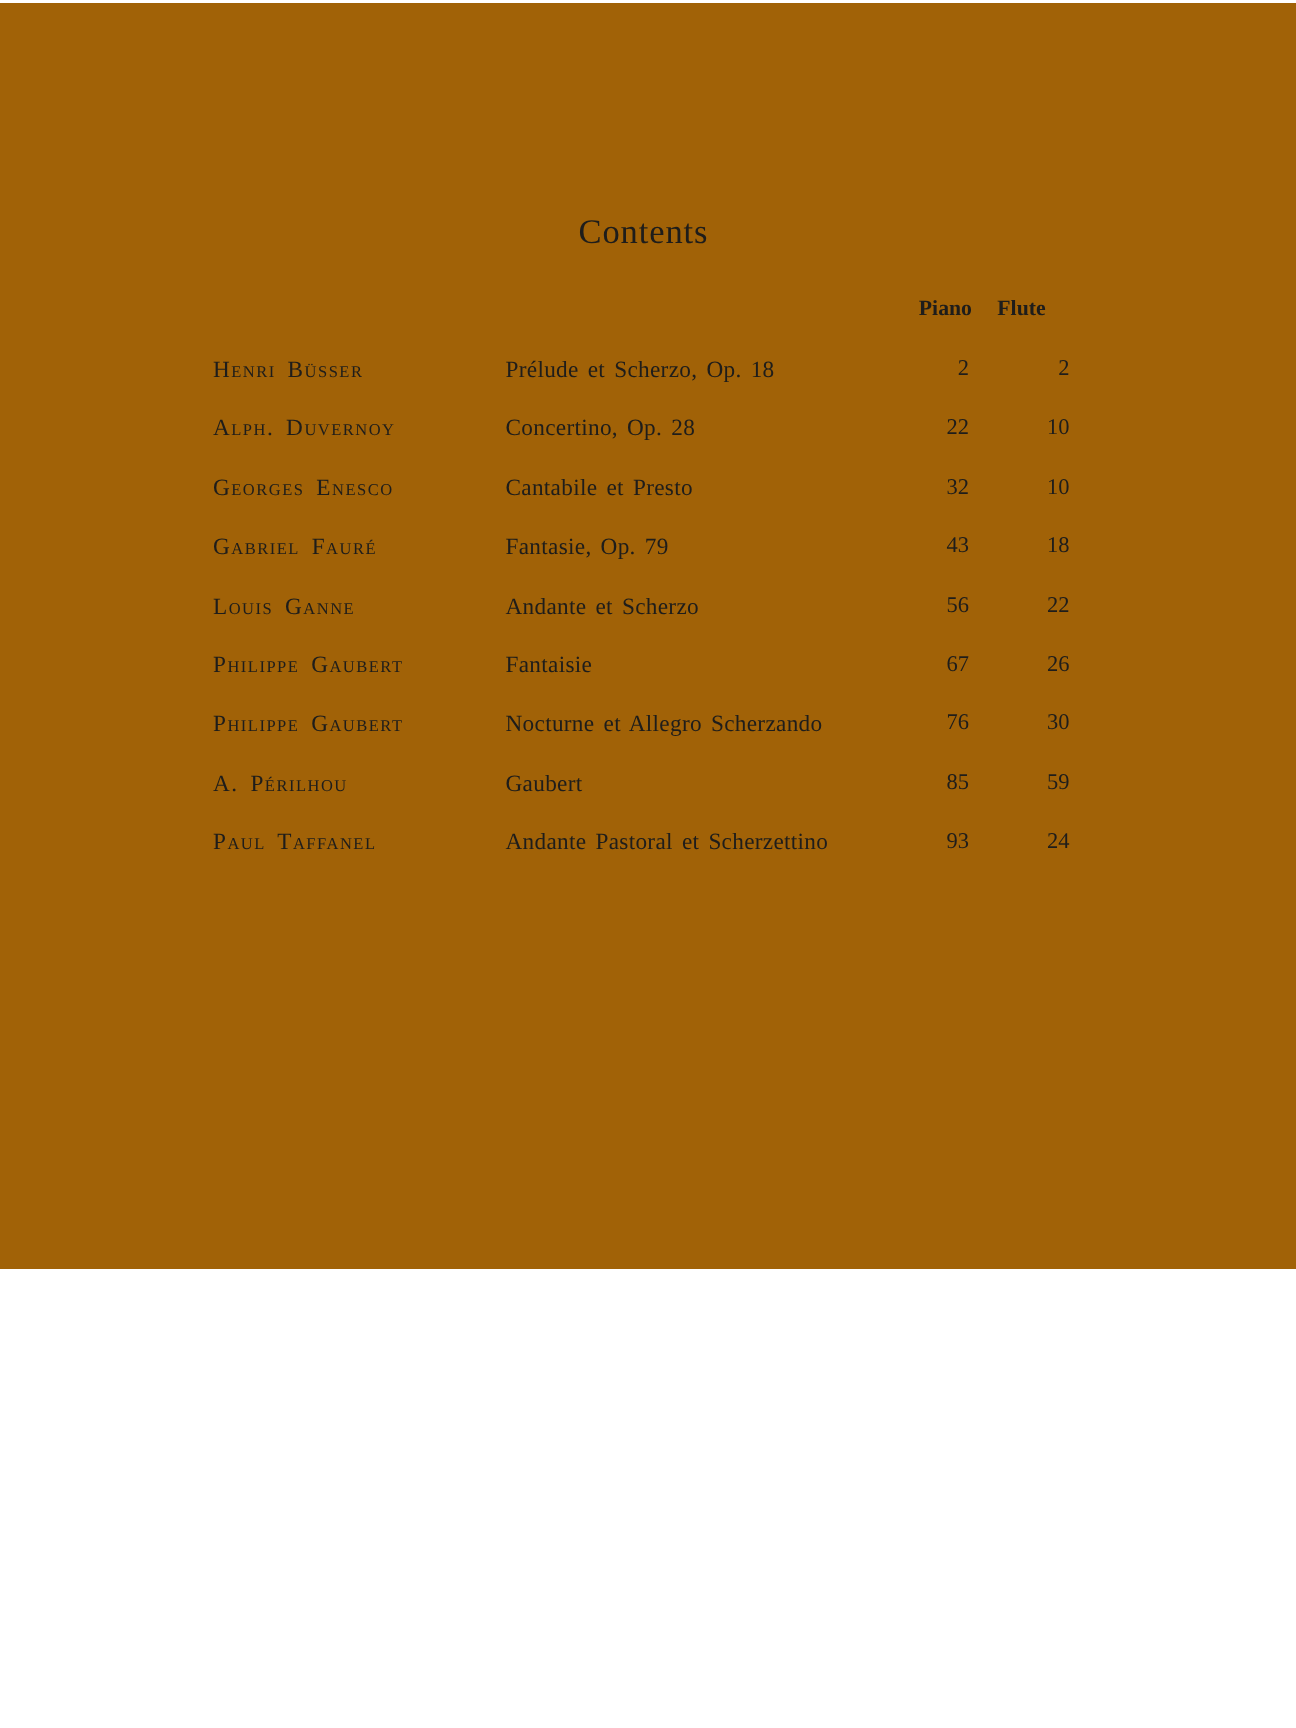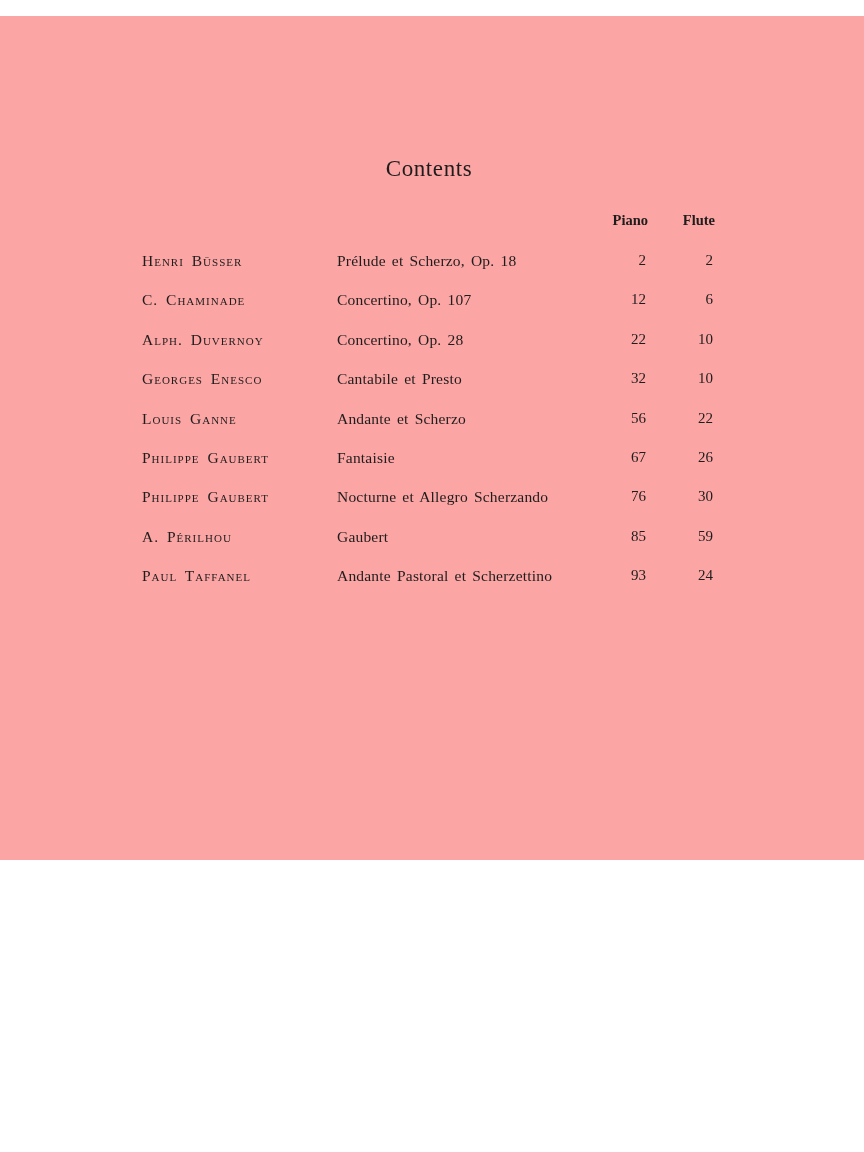--- a/index.html
+++ b/index.html
@@ -4,22 +4,22 @@
 <style>
   html, body { margin: 0; padding: 0; }
   body {
     background: #ffffff;
     font-family: "Liberation Serif", serif;
   }
   .page {
     position: relative;
     width: 864px;
     height: 844px;
-    margin: 16px auto;
-    background: #fca5a5;
+    margin: 2px auto;
+    background: #a16207;
     color: #1e1d1b;
     overflow: hidden;
   }
   .title {
     position: absolute;
     top: 140px;
     left: 0;
     width: 858px; 
     text-align: center;
     font-size: 23px;
@@ -29,21 +29,21 @@
     position: absolute;
     top: 196px;
     left: 142px;
     width: 575px;
     height: 18px;
     font-weight: bold;
     font-size: 14.5px;
   }
   .col-head { position: absolute; text-align: right; top: 0; }
   .col-head.piano { left: 442px; width: 64px; text-align: right; }
-  .col-head.flute { left: 505px; width: 68px; }
+  .col-head.flute { left: 505px; width: 68px; text-align: center; }
   .toc {
     position: absolute;
     top: 236px;
     left: 142px;
     width: 575px;
   }
   .row { position: relative; height: 39.4px; }
   .composer {
     position: absolute;
     left: 0;
@@ -86,41 +86,41 @@
 
   <div class="toc">
 
     <div class="row">
       <span class="composer">Henri Büsser</span>
       <span class="work">Prélude et Scherzo, Op. 18</span>
       <span class="pg piano">2</span>
       <span class="pg flute">2</span>
     </div>
 
-    <div class="row">
-      <span class="composer">C. Chaminade</span>
-      <span class="work">Concertino, Op. 107</span>
-      <span class="pg piano">12</span>
-      <span class="pg flute">6</span>
-    </div>
 
     <div class="row">
       <span class="composer">Alph. Duvernoy</span>
       <span class="work">Concertino, Op. 28</span>
       <span class="pg piano">22</span>
       <span class="pg flute">10</span>
     </div>
 
     <div class="row">
       <span class="composer">Georges Enesco</span>
       <span class="work">Cantabile et Presto</span>
       <span class="pg piano">32</span>
       <span class="pg flute">10</span>
     </div>
 
+    <div class="row">
+      <span class="composer">Gabriel Fauré</span>
+      <span class="work">Fantasie, Op. 79</span>
+      <span class="pg piano">43</span>
+      <span class="pg flute">18</span>
+    </div>
 
     <div class="row">
       <span class="composer">Louis Ganne</span>
       <span class="work">Andante et Scherzo</span>
       <span class="pg piano">56</span>
       <span class="pg flute">22</span>
     </div>
 
     <div class="row">
       <span class="composer">Philippe Gaubert</span>

